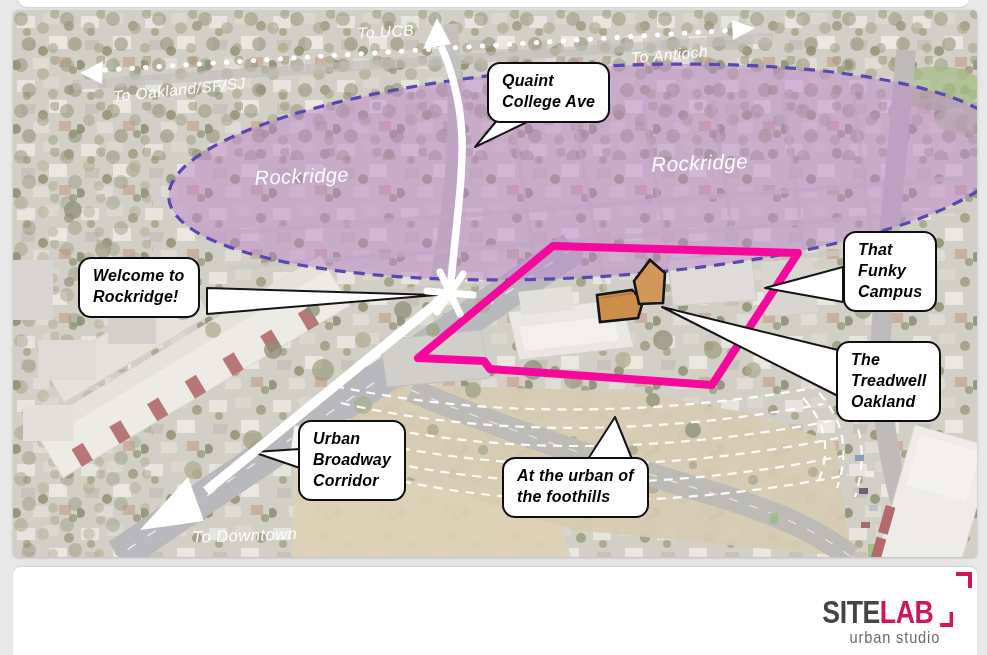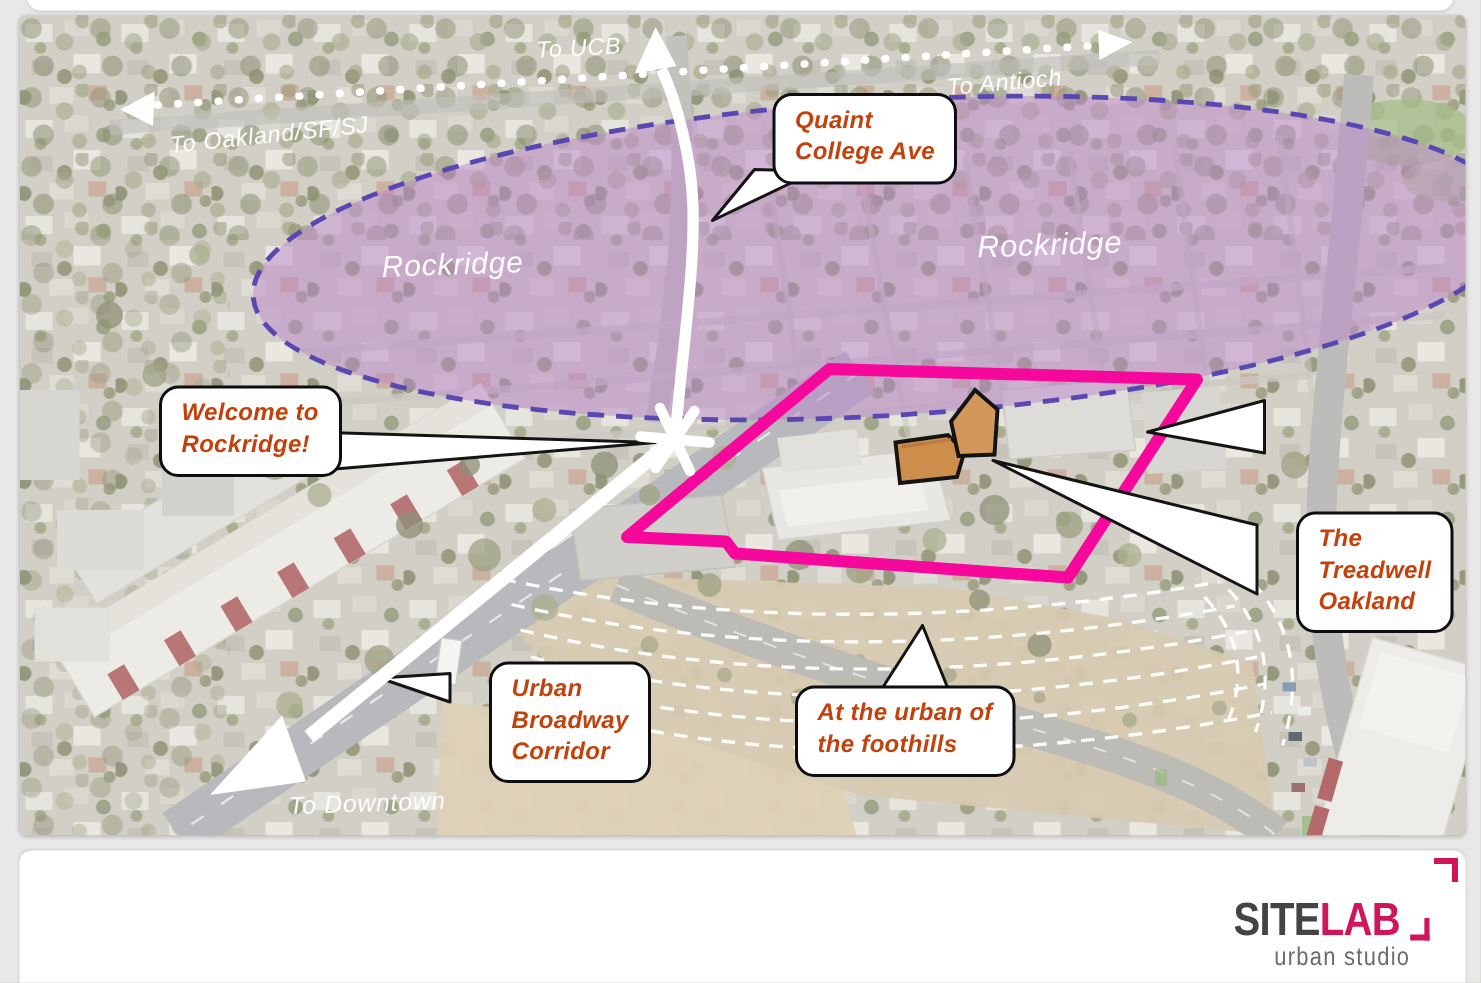--- a/index.html
+++ b/index.html
@@ -18,29 +18,28 @@
     position:absolute;left:13px;top:10px;width:964px;height:547px;
     background:#c9c6ba;border-radius:5px;overflow:hidden;
     box-shadow:0 1px 3px rgba(0,0,0,.22);
   }
   .map-slide svg{position:absolute;left:0;top:0;}
   .callout{
     position:absolute;z-index:5;
     background:#ffffff;border:2.4px solid #0d0d12;border-radius:13px;
     padding:7px 13px 8px 13px;
     font-style:italic;font-weight:600;font-size:16px;line-height:1.3;
-    color:#c2410c;white-space:pre-line;
+    color:#000000;white-space:pre-line;
     letter-spacing:.2px;
-    margin-left:28px;
   }
   .co-quaint{left:474px;top:52px;}
   .co-welcome{left:65px;top:247px;}
   .co-funky{left:830px;top:221px;}
   .co-treadwell{left:823px;top:331px;}
-  .co-broadway{left:285px;top:431px;}
+  .co-broadway{left:285px;top:410px;}
   .co-foothills{left:489px;top:447px;}
   .map-label{
     font-style:italic;fill:#ffffff;opacity:.96;letter-spacing:.5px;
     font-family:"Liberation Sans",sans-serif;
   }
   .next-slide{
     position:absolute;left:13px;top:567px;width:964px;height:100px;
     background:#ffffff;border-radius:8px 8px 0 0;
     box-shadow:0 -1px 2px rgba(0,0,0,.10);
   }
@@ -280,20 +279,23 @@
       <text class="map-label" x="167" y="85" font-size="15.5" text-anchor="middle" transform="rotate(-6 167 85)">To Oakland/SF/SJ</text>
       <text class="map-label" x="657" y="50" font-size="15.5" text-anchor="middle" transform="rotate(-5 657 50)">To Antioch</text>
       <text class="map-label" x="232" y="531" font-size="16.5" text-anchor="middle" transform="rotate(-2 232 531)">To Downtown</text>
     </g>
   </svg>
 
   <div class="callout co-quaint">Quaint
 College Ave</div>
   <div class="callout co-welcome">Welcome to
 Rockridge!</div>
+  <div class="callout co-funky">That
+Funky
+Campus</div>
   <div class="callout co-treadwell">The
 Treadwell
 Oakland</div>
   <div class="callout co-broadway">Urban
 Broadway
 Corridor</div>
   <div class="callout co-foothills">At the urban of
 the foothills</div>
 </div>
 

